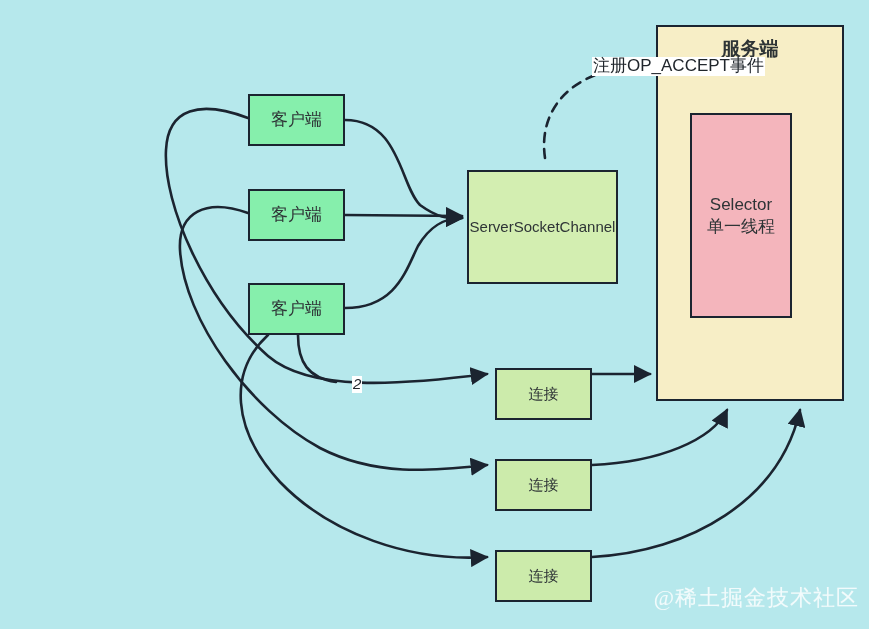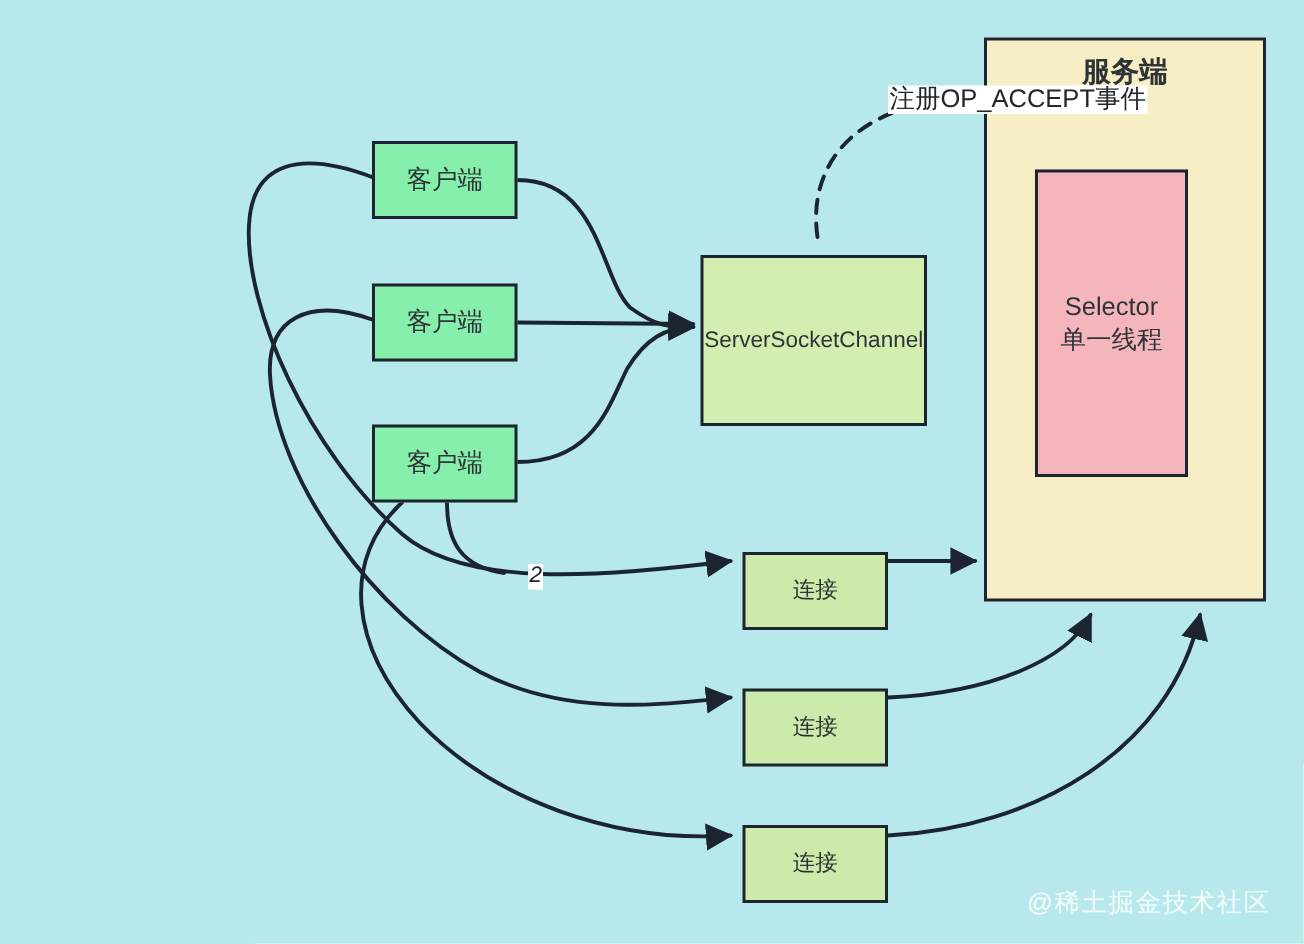--- a/index.html
+++ b/index.html
@@ -70,27 +70,28 @@
     line-height: 1.1;
     padding: 0 1px;
     white-space: nowrap;
   }
   .edge-label.num {
     font-style: italic;
     font-size: 15px;
   }
   #watermark {
     position: absolute;
-    right: 22px;
+    right: 10px;
     bottom: 16px;
     color: rgba(255,255,255,0.72);
-    font-size: 17px;
+    font-size: 22px;
     letter-spacing: 1px;
     white-space: nowrap;
     text-shadow: 0 0 1px rgba(255,255,255,0.4);
+    font-family: Liberation Serif, serif;
   }
 </style>
 </head>
 <body>
 
 <div id="canvas">
 
   <svg id="edges" viewBox="0 0 869 629" xmlns="http://www.w3.org/2000/svg">
     <defs>
       <marker id="arrow" viewBox="0 0 10 10" refX="9" refY="5" markerWidth="7" markerHeight="7" orient="auto-start-reverse">

